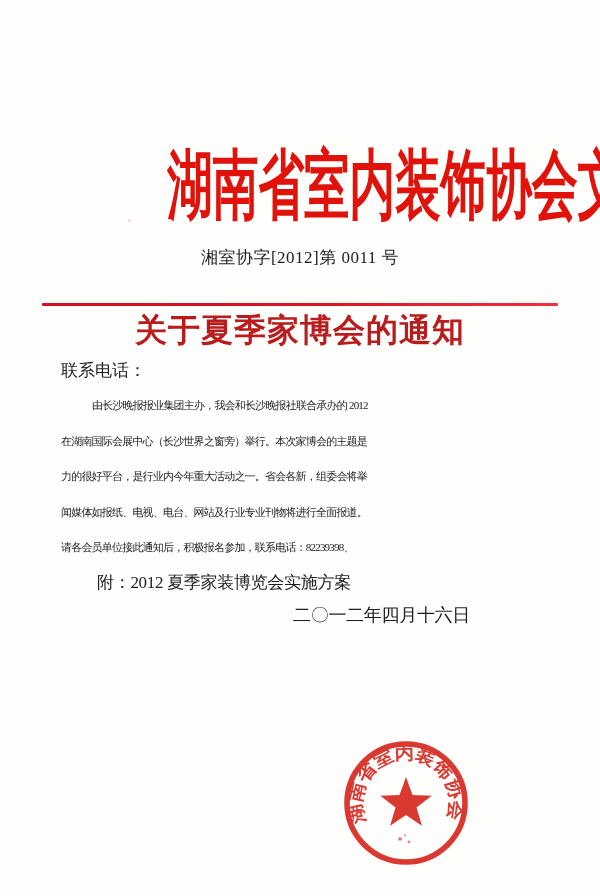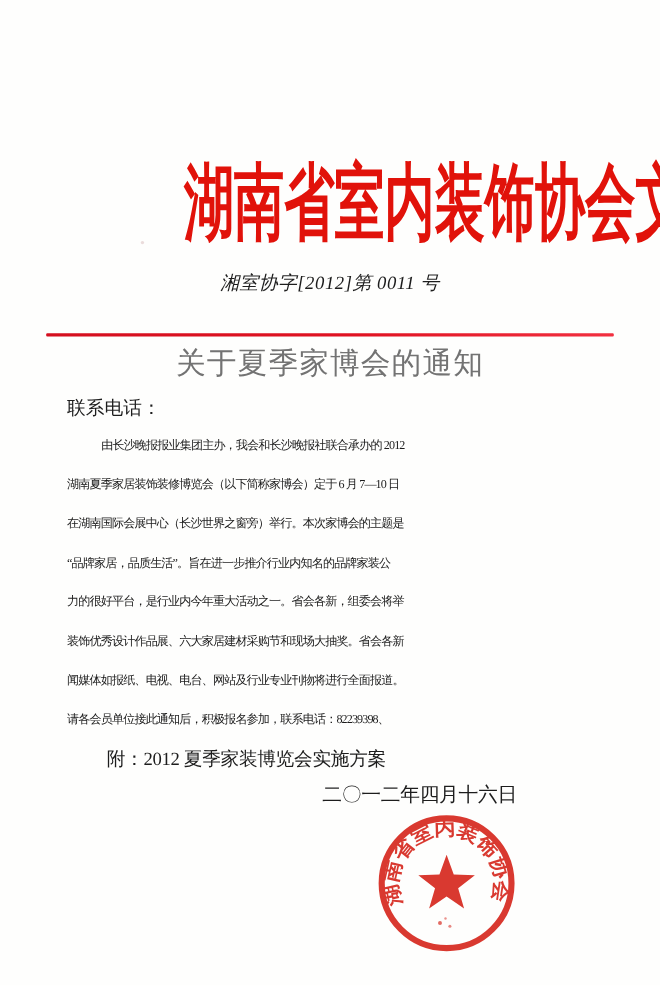--- a/index.html
+++ b/index.html
@@ -20,31 +20,30 @@
     display:inline-block;
     font-size:76px;line-height:92px;font-weight:bold;
     color:var(--header-red,#e1120a);
     transform:scale(0.60,1.0);
     transform-origin:center center;
   }
   .doc-number{
     position:absolute;top:247px;left:0;width:600px;
     text-align:center;font-size:17px;line-height:22px;
     letter-spacing:.5px;
-    font-style:italic;
   }
   .red-rule{
     position:absolute;left:42px;top:303px;width:516px;height:3px;
     background:linear-gradient(to right,#d40f1f,var(--rule-red,#e01322) 55%,#f23040);
     border-radius:1px;
   }
   .notice-title{
     position:absolute;top:313px;left:0;width:600px;
-    text-align:center;font-size:27px;line-height:34px;font-weight:normal;
-    letter-spacing:1px;color:#737373;
+    text-align:center;font-size:32px;line-height:34px;font-weight:bold;
+    letter-spacing:1px;color:#b91c1c;
   }
   .content{
     position:absolute;left:61px;top:354px;width:505px;
   }
   .greeting{
     font-size:17px;line-height:34px;letter-spacing:0;
   }
   .body-line{
     font-size:11px;line-height:35.6px;letter-spacing:-0.8px;
     white-space:nowrap;color:#1b1b1b;
@@ -77,25 +76,22 @@
 
   <div class="doc-number">湘室协字[2012]第 0011 号</div>
 
   <div class="red-rule"></div>
 
   <div class="notice-title">关于夏季家博会的通知</div>
 
   <div class="content">
     <div class="greeting">联系电话：</div>
     <div class="body-line first">由长沙晚报报业集团主办，我会和长沙晚报社联合承办的 2012</div>
-    <div class="body-line">湖南夏季家居装饰装修博览会（以下简称家博会）定于 6 月 7—10 日</div>
     <div class="body-line">在湖南国际会展中心（长沙世界之窗旁）举行。本次家博会的主题是</div>
-    <div class="body-line">“品牌家居，品质生活”。旨在进一步推介行业内知名的品牌家装公</div>
     <div class="body-line">力的很好平台，是行业内今年重大活动之一。省会各新，组委会将举</div>
-    <div class="body-line">装饰优秀设计作品展、六大家居建材采购节和现场大抽奖。省会各新</div>
     <div class="body-line">闻媒体如报纸、电视、电台、网站及行业专业刊物将进行全面报道。</div>
     <div class="body-line">请各会员单位接此通知后，积极报名参加，联系电话：82239398、</div>
     <div class="attachment">附：2012 夏季家装博览会实施方案</div>
     <div class="date-line">二〇一二年四月十六日</div>
   </div>
 
   <svg class="seal" viewBox="0 0 130 130" xmlns="http://www.w3.org/2000/svg" aria-hidden="true">
     <circle cx="65" cy="65" r="59" fill="none" stroke="currentColor" stroke-width="5.6"></circle>
     <path id="sealArc" fill="none" d="M 25.1 83.6 A 44 44 0 1 1 104.9 83.6"></path>
     <text font-size="17.5" font-weight="bold" fill="currentColor" font-family="Liberation Serif, DejaVu Serif, serif">

